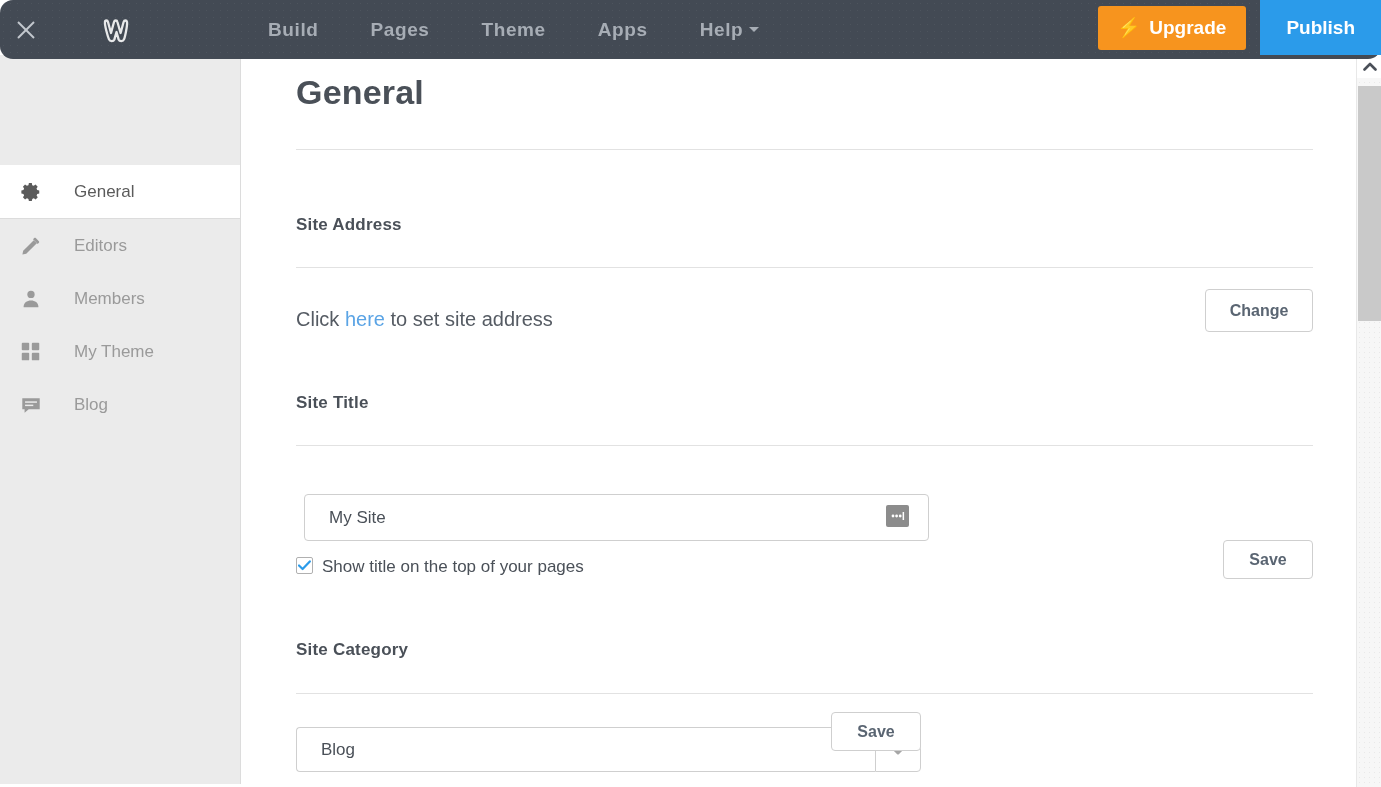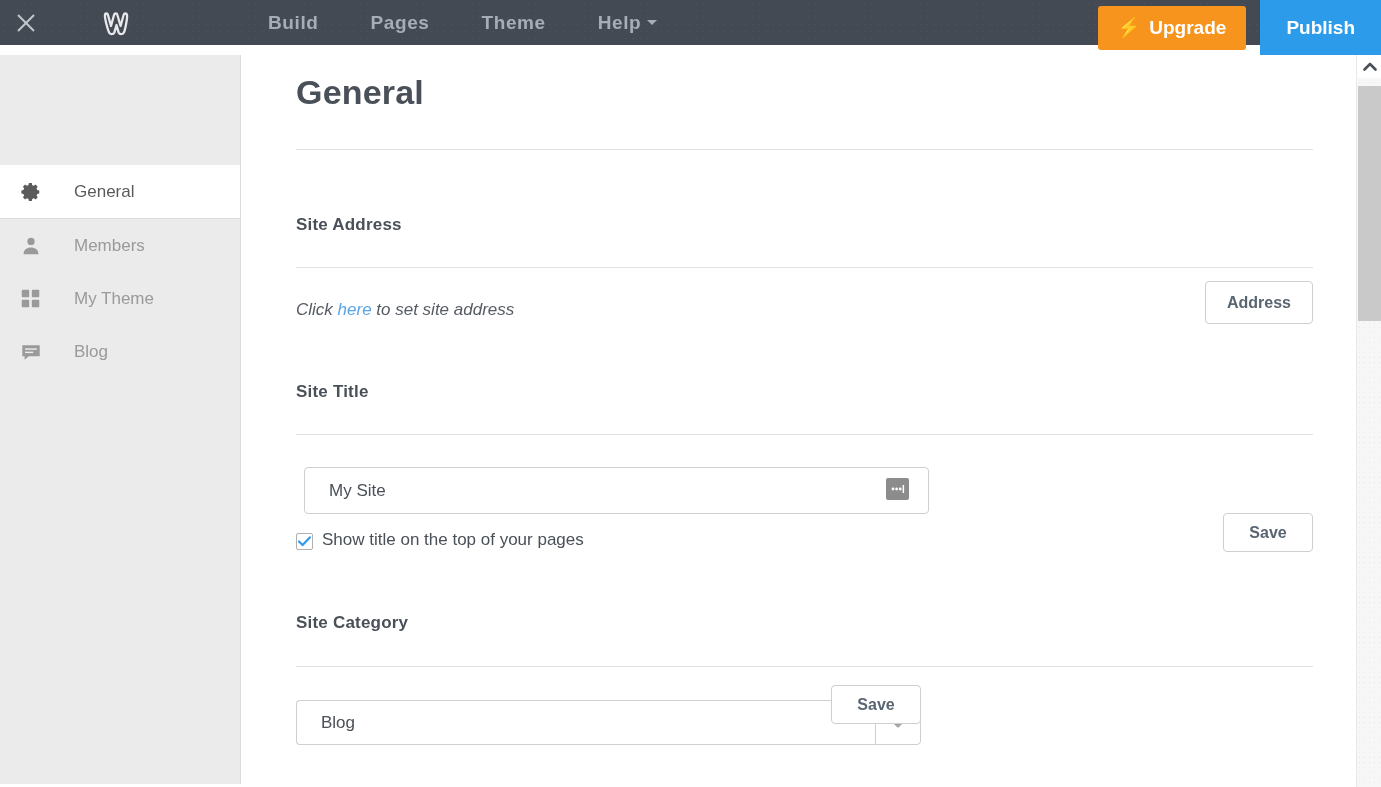--- a/index.html
+++ b/index.html
@@ -9,28 +9,29 @@
     height: 787px;
     overflow: hidden;
     font-family: "Liberation Sans", sans-serif;
     background: #ffffff;
   }
 
   
   #topbar {
     position: absolute;
     top: 0; left: 0;
-    width: 1381px; height: 45px;
+    width: 1381px; height: 59px;
     background: #434a54;
     background-image:
       radial-gradient(rgba(255,255,255,0.055) 0.6px, transparent 0.7px);
     background-size: 7px 7px;
     display: flex;
     align-items: center;
     z-index: 30;
+    border-radius: 13px;
   }
 
   #close-btn {
     width: 52px; height: 55px;
     display: flex; align-items: center; justify-content: center;
     cursor: pointer;
   }
   #close-btn svg { display: block; }
 
   #logo {
@@ -187,24 +188,23 @@
   .sec-addr-head { margin-top: 65px; }
   .sec-title-head { margin-top: 62px; }
   .sec-cat-head  { margin-top: 63px; }
 
   .row {
     position: relative;
     width: 1017px;
   }
 
   .addr-text {
-    margin-top: 32px;
-    font-size: 17px;
+    margin-top: 40px;
+    font-size: 20px;
     color: #555b63;
-    font-style: italic;
   }
   .addr-text a {
     color: #5ba4e5;
     text-decoration: none;
     cursor: pointer;
   }
 
   .btn-outline {
     position: absolute;
     background: #ffffff;
@@ -222,21 +222,21 @@
 
   #change-btn {
     right: 0;
     top: -19px;
     width: 108px;
     height: 43px;
   }
 
   
   #title-input-wrap {
-    margin-top: 32px;
+    margin-top: 48px;
     position: relative;
     width: 625px;
     height: 47px;
     padding-left: 8px;
   }
   #title-input {
     width: 625px;
     height: 47px;
     border: 1px solid #cfcfcf;
     border-radius: 4px;
@@ -257,21 +257,21 @@
     border-radius: 2px;
     display: flex;
     align-items: center;
     justify-content: center;
     cursor: pointer;
   }
 
   #checkrow {
     margin-top: 16px;
     display: flex;
-    align-items: flex-end;
+    align-items: flex-start;
     position: relative;
     width: 1017px;
   }
   #show-title-checkbox {
     width: 17px; height: 17px;
     border: 1px solid #b0b0b0;
     border-radius: 2px;
     background: #ffffff;
     display: flex;
     align-items: center;
@@ -387,20 +387,21 @@
   <div id="logo">
     <svg width="36" height="28" viewBox="0 0 36 28">
       <path d="M4 6 C4 4 6.5 4 7 6 L10 17 L13 6 C13.5 4 16 4 16.4 6 L19.6 17 L22.6 6 C23.2 4 25.6 4 26 6 C26.6 9 24 21 23 23.4 C22 25.8 18.6 25.6 17.6 23.4 L15.5 16 L13.4 23.4 C12.4 25.6 9 25.8 8 23.4 C7 21 3.4 9 4 6 Z" fill="none" stroke="#e8e9ea" stroke-width="2.3" stroke-linejoin="round"></path>
     </svg>
   </div>
 
   <div id="mainnav">
     <div class="navitem">Build</div>
     <div class="navitem">Pages</div>
     <div class="navitem">Theme</div>
+    <div class="navitem">Apps</div>
     <div class="navitem">
       <span>Help</span><span class="caret"></span>
     </div>
   </div>
 
   <div id="topright">
     <div id="upgrade-btn">
       <span class="bolt">⚡</span>
       <span>Upgrade</span>
     </div>
@@ -415,20 +416,29 @@
     <span class="side-icon">
       <svg width="22" height="22" viewBox="0 0 24 24" fill="#5b5b5b">
         <path d="M12 8.2a3.8 3.8 0 1 0 0 7.6 3.8 3.8 0 0 0 0-7.6zm0 6a2.2 2.2 0 1 1 0-4.4 2.2 2.2 0 0 1 0 4.4z"></path>
         <path d="M21 13.6v-3.2l-2.3-.5a7 7 0 0 0-.7-1.7l1.3-2-2.3-2.3-2 1.3a7 7 0 0 0-1.7-.7L12.9 2.2H9.7L9.2 4.5a7 7 0 0 0-1.7.7l-2-1.3L3.2 6.2l1.3 2a7 7 0 0 0-.7 1.7l-2.3.5v3.2l2.3.5c.16.6.4 1.16.7 1.7l-1.3 2 2.3 2.3 2-1.3c.54.3 1.1.54 1.7.7l.5 2.3h3.2l.5-2.3c.6-.16 1.16-.4 1.7-.7l2 1.3 2.3-2.3-1.3-2c.3-.54.54-1.1.7-1.7l2.3-.5z"></path>
       </svg>
     </span>
     <span class="side-label">General</span>
   </div>
 
 
+  <div class="side-item">
+    <span class="side-icon">
+      <svg width="22" height="22" viewBox="0 0 24 24" fill="#9a9a9a">
+        <path d="M3.5 17.2 2.6 21.4l4.2-.9L18.4 9 15 5.6 3.5 17.2z"></path>
+        <path d="M20.6 6.8 17.2 3.4c-.5-.5-1.2-.5-1.7 0l-1.3 1.3 5.1 5.1 1.3-1.3c.5-.5.5-1.2 0-1.7z"></path>
+      </svg>
+    </span>
+    <span class="side-label">Editors</span>
+  </div>
 
   <div class="side-item">
     <span class="side-icon">
       <svg width="22" height="22" viewBox="0 0 24 24" fill="#9a9a9a">
         <circle cx="12" cy="7" r="4"></circle>
         <path d="M4 20c0-4 3.6-6.5 8-6.5s8 2.5 8 6.5v1H4v-1z"></path>
       </svg>
     </span>
     <span class="side-label">Members</span>
   </div>
@@ -462,21 +472,21 @@
   <div id="content-inner">
 
     <div id="page-title">General</div>
     <div class="rule"></div>
 
     <div class="section-head sec-addr-head">Site Address</div>
     <div class="rule" style="margin-top:32px"></div>
 
     <div class="row">
       <div class="addr-text"><span>Click </span><a>here</a><span> to set site address</span></div>
-      <div class="btn-outline" id="change-btn">Address</div>
+      <div class="btn-outline" id="change-btn">Change</div>
     </div>
 
     <div class="section-head sec-title-head">Site Title</div>
     <div class="rule" style="margin-top:32px"></div>
 
     <div id="title-input-wrap">
       <input id="title-input" type="text" value="My Site" style="">
       <span id="title-extra-icon">
         <svg width="15" height="10" viewBox="0 0 15 10">
           <circle cx="3" cy="5" r="1.4" fill="#ffffff"></circle>

